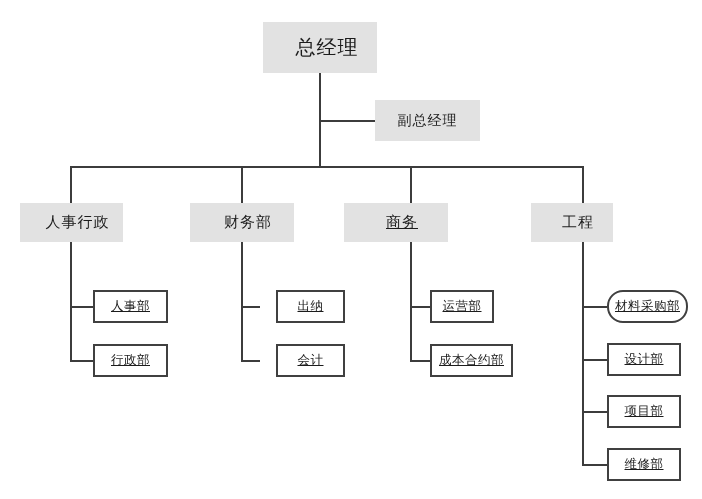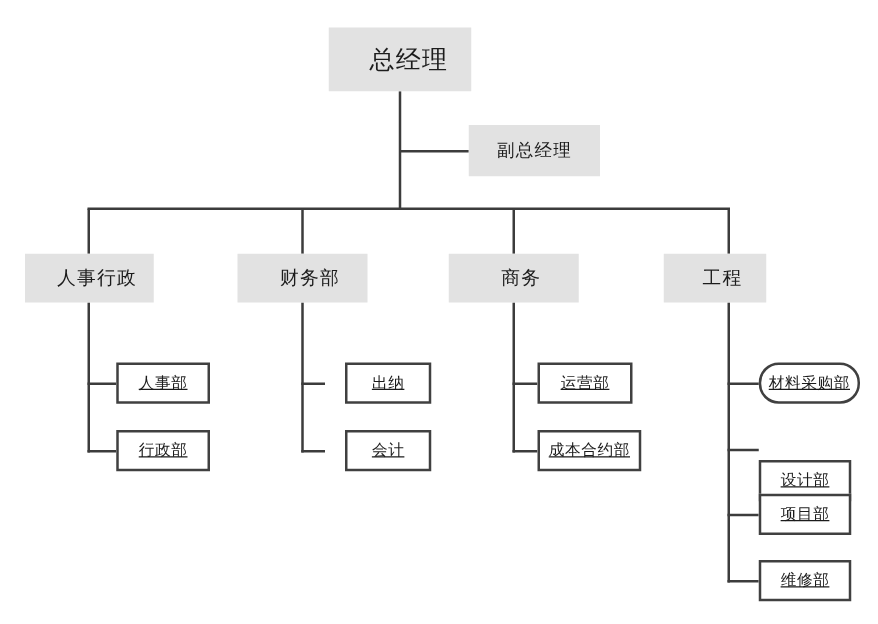--- a/index.html
+++ b/index.html
@@ -24,21 +24,21 @@
     align-items: center;
     justify-content: center;
     box-sizing: border-box;
     letter-spacing: 1px;
   }
   .node.root   { left: 263px; top: 22px;  width: 114px; height: 51px; font-size: 20px; padding-left: 14px; }
   .node.assist { left: 375px; top: 100px; width: 105px; height: 41px; font-size: 14px; font-family: Liberation Mono, monospace; }
   .node.dept   { top: 203px; height: 39px; font-size: 15px; padding-left: 12px; }
   .node.d1 { left: 20px;  width: 103px; }
   .node.d2 { left: 190px; width: 104px; }
-  .node.d3 { left: 359px; width: 104px; }
+  .node.d3 { left: 344px; width: 104px; text-decoration: underline; }
   .node.d4 { left: 531px; width: 82px; }
 
   
   .leaf {
     position: absolute;
     background: #ffffff;
     border: 2px solid var(--leaf-border, #404040);
     color: var(--text, #1c1c1c);
     display: flex;
     align-items: center;
@@ -46,24 +46,24 @@
     box-sizing: border-box;
     font-size: 12.5px;
     letter-spacing: 0.5px;
     height: 33px;
     text-decoration: underline;
   }
   .rowA { top: 290px; }
   .rowB { top: 344px; }
   .leaf.c11, .leaf.c12 { left: 93px;  width: 75px; }
   .leaf.c21, .leaf.c22 { left: 276px; width: 69px; }
-  .leaf.c31 { left: 430px; width: 76px; }
+  .leaf.c31 { left: 430px; width: 64px; }
   .leaf.c32 { left: 430px; width: 83px; }
   .leaf.c41 { left: 607px; width: 81px; top: 290px; border-radius: 16px; }
-  .leaf.c42 { left: 607px; width: 74px; top: 343px; margin-top: 25px; }
+  .leaf.c42 { left: 607px; width: 74px; top: 343px; }
   .leaf.c43 { left: 607px; width: 74px; top: 395px; }
   .leaf.c44 { left: 607px; width: 74px; top: 448px; }
 
   
   .line {
     position: absolute;
     background: var(--line, #3c3c3c);
   }
   .v { width: 2px; }
   .h { height: 2px; }

